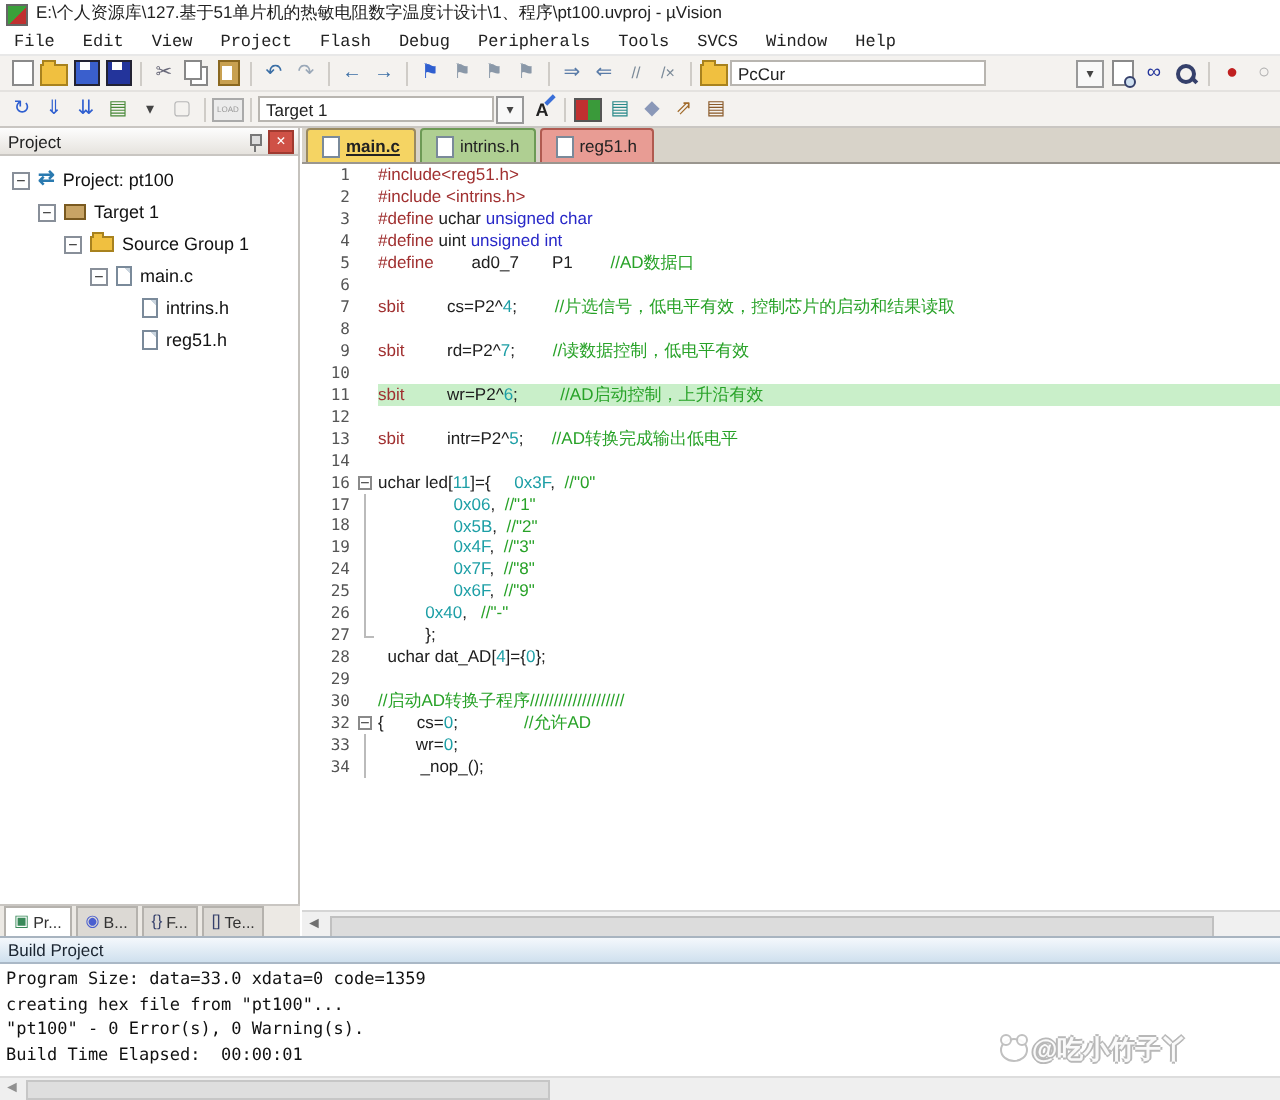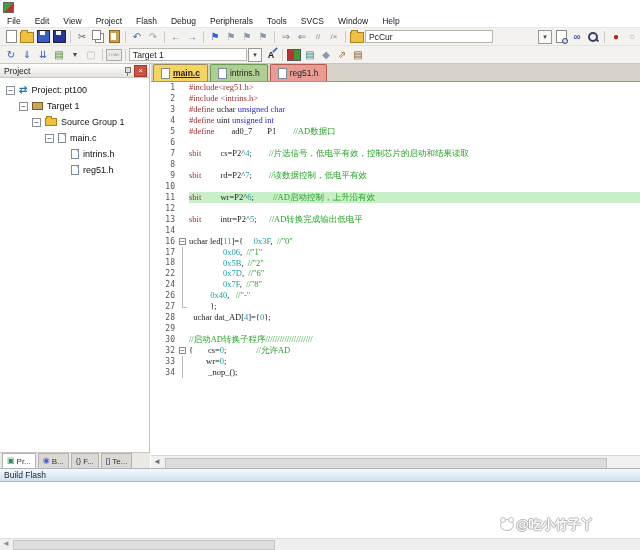--- a/index.html
+++ b/index.html
@@ -7,21 +7,21 @@
        font-family:"Liberation Sans",sans-serif;-webkit-font-smoothing:antialiased;}
   .abs{position:absolute;}
 
   
   #titlebar{left:0;top:0;width:640px;height:14px;background:#fff;display:flex;align-items:center;gap:4px;padding-left:3px;box-sizing:border-box;}
   #titlebar .ttl{font-size:8.5px;color:#222;white-space:nowrap;overflow:hidden;}
   .appic{width:9px;height:9px;background:linear-gradient(135deg,#3aa03a 55%,#c03030 55%);border:1px solid #666;flex:0 0 auto;}
 
   
   #menubar{left:0;top:14px;width:640px;height:14px;background:#fff;display:flex;align-items:center;border-bottom:1px solid #e8e8e8;box-sizing:border-box;}
-  #menubar .mitem{font-size:8.5px;color:#222;padding:0 7px;cursor:default;}
+  #menubar .mitem{font-size:8.5px;color:#222;padding:0 7px;cursor:default;font-family:Liberation Mono, monospace;}
 
   
   .tb{left:0;width:640px;height:18px;background:#f4f2ef;display:flex;align-items:center;box-sizing:border-box;padding-left:3px;}
   #tb1{top:28px;border-bottom:1px solid #e4e2df;}
   #tb2{top:46px;border-bottom:1px solid #c9c6c2;}
   .tbbtn{width:16px;height:15px;display:flex;align-items:center;justify-content:center;flex:0 0 auto;cursor:default;}
   .tbglyph{font-size:10px;line-height:10px;}
   .tbsep{width:1px;height:12px;background:#cfccc7;margin:0 3px;flex:0 0 auto;}
   .tbspace{flex:0 0 auto;}
   .tbcombo{height:13px;background:#fff;border:1px solid #b8b5b0;display:flex;align-items:center;font-size:8.5px;color:#222;padding:0 3px;box-sizing:border-box;flex:0 0 auto;}
@@ -78,21 +78,21 @@
   .etab.active .elabel{text-decoration:underline;}
   .etab.green{background:#afcf92;border-color:#6d9a55;}
   .etab.red{background:#e89c94;border-color:#b05a50;}
   #code-area{height:373px;overflow:hidden;background:#fff;position:relative;}
   .code-row{height:10.97px;display:flex;align-items:center;white-space:pre;}
   .lineno{width:24px;text-align:right;padding-right:4px;font-family:"DejaVu Sans Mono",monospace;font-size:8px;color:#555;flex:0 0 auto;}
   .foldcol{width:10px;height:100%;display:flex;align-items:center;justify-content:flex-start;flex:0 0 auto;}
   .f-box{width:7px;height:7px;border:1px solid #8a8a8a;font-size:8px;line-height:5px;text-align:center;color:#444;box-sizing:border-box;}
   .f-v{width:1px;height:100%;background:#bbb;margin-left:3px;}
   .f-end{width:4px;height:55%;border-left:1px solid #bbb;border-bottom:1px solid #bbb;margin-left:3px;align-self:flex-start;}
-  .codetext{flex:1;font-family:Liberation Serif, serif;font-size:8.5px;line-height:10.97px;white-space:pre;overflow:hidden;}
+  .codetext{flex:1;font-family:Liberation Sans, sans-serif;font-size:8.5px;line-height:10.97px;white-space:pre;overflow:hidden;}
   .code-row.hl .codetext{background:#c9efc9;}
   .s-p{color:#202020;} .s-d{color:#a03030;} .s-k{color:#2828c8;text-align:right;} .s-n{color:#1d9fa6;} .s-c{color:#28a228;}
   #hscroll{height:13px;background:#f0f0f0;border-top:1px solid #d5d5d5;position:relative;}
   #hscroll .arrow{position:absolute;left:2px;top:1px;font-size:8px;color:#707070;}
   #hscroll .thumb{position:absolute;left:14px;top:2px;width:440px;height:9px;background:#dcdcdc;border:1px solid #c0c0c0;}
 
   
   #build-panel{left:0;top:468px;width:640px;height:70px;background:#fff;}
   #build-header{height:14px;background:linear-gradient(#f4f8fc,#cfe0ee);border-top:1px solid #a8b4c0;border-bottom:1px solid #aab8c6;display:flex;align-items:center;padding-left:4px;box-sizing:border-box;}
   #build-header .btitle{font-size:8.5px;color:#1a2430;}
@@ -109,20 +109,21 @@
     text-shadow:1px 0 #b8b8b8,-1px 0 #b8b8b8,0 1px #b8b8b8,0 -1px #b8b8b8;white-space:nowrap;}
   .panda{width:12px;height:10px;border:1px solid #c0c0c0;border-radius:50%;background:rgba(255,255,255,.9);position:relative;flex:0 0 auto;}
   .panda::before,.panda::after{content:"";position:absolute;top:-3px;width:4px;height:4px;border:1px solid #c0c0c0;border-radius:50%;background:rgba(255,255,255,.9);}
   .panda::before{left:-1px;} .panda::after{right:-1px;}
 </style>
 </head>
 <body>
 
 <div id="titlebar" class="abs">
   <span class="appic"></span>
+  <span class="ttl">E:\个人资源库\127.基于51单片机的热敏电阻数字温度计设计\1、程序\pt100.uvproj - µVision</span>
 </div>
 
 <div id="menubar" class="abs">
     <span class="mitem">File</span>
     <span class="mitem">Edit</span>
     <span class="mitem">View</span>
     <span class="mitem">Project</span>
     <span class="mitem">Flash</span>
     <span class="mitem">Debug</span>
     <span class="mitem">Peripherals</span>
@@ -358,41 +359,46 @@
       <div class="code-row"><span class="lineno">8</span><span class="foldcol"></span><span class="codetext"></span></div>
       <div class="code-row"><span class="lineno">9</span><span class="foldcol"></span><span class="codetext"><span class="s-d">sbit</span><span class="s-p">         rd=P2^</span><span class="s-n">7</span><span class="s-p">;        </span><span class="s-c">//读数据控制，低电平有效</span></span></div>
       <div class="code-row"><span class="lineno">10</span><span class="foldcol"></span><span class="codetext"></span></div>
       <div class="code-row hl"><span class="lineno">11</span><span class="foldcol"></span><span class="codetext"><span class="s-d">sbit</span><span class="s-p">         wr=P2^</span><span class="s-n">6</span><span class="s-p">;         </span><span class="s-c">//AD启动控制，上升沿有效</span></span></div>
       <div class="code-row"><span class="lineno">12</span><span class="foldcol"></span><span class="codetext"></span></div>
       <div class="code-row"><span class="lineno">13</span><span class="foldcol"></span><span class="codetext"><span class="s-d">sbit</span><span class="s-p">         intr=P2^</span><span class="s-n">5</span><span class="s-p">;      </span><span class="s-c">//AD转换完成输出低电平</span></span></div>
       <div class="code-row"><span class="lineno">14</span><span class="foldcol"></span><span class="codetext"></span></div>
       <div class="code-row"><span class="lineno">16</span><span class="foldcol"><span class="f-box">−</span></span><span class="codetext"><span class="s-p">uchar led[</span><span class="s-n">11</span><span class="s-p">]={     </span><span class="s-n">0x3F</span><span class="s-p">,  </span><span class="s-c">//"0"</span></span></div>
       <div class="code-row"><span class="lineno">17</span><span class="foldcol"><span class="f-v"></span></span><span class="codetext"><span class="s-p">                </span><span class="s-n">0x06</span><span class="s-p">,  </span><span class="s-c">//"1"</span></span></div>
       <div class="code-row"><span class="lineno">18</span><span class="foldcol"><span class="f-v"></span></span><span class="codetext"><span class="s-p">                </span><span class="s-n">0x5B</span><span class="s-p">,  </span><span class="s-c">//"2"</span></span></div>
-      <div class="code-row"><span class="lineno">22</span><span class="foldcol"><span class="f-v"></span></span><span class="codetext"><span class="s-p">                </span><span class="s-n">0x7D</span><span class="s-p">,  </span><span class="s-c">//"6"</span></span></div>
+      <div class="code-row"><span class="lineno">19</span><span class="foldcol"><span class="f-v"></span></span><span class="codetext"><span class="s-p">                </span><span class="s-n">0x4F</span><span class="s-p">,  </span><span class="s-c">//"3"</span></span></div>
       <div class="code-row"><span class="lineno">24</span><span class="foldcol"><span class="f-v"></span></span><span class="codetext"><span class="s-p">                </span><span class="s-n">0x7F</span><span class="s-p">,  </span><span class="s-c">//"8"</span></span></div>
+      <div class="code-row"><span class="lineno">25</span><span class="foldcol"><span class="f-v"></span></span><span class="codetext"><span class="s-p">                </span><span class="s-n">0x6F</span><span class="s-p">,  </span><span class="s-c">//"9"</span></span></div>
       <div class="code-row"><span class="lineno">26</span><span class="foldcol"><span class="f-v"></span></span><span class="codetext"><span class="s-p">          </span><span class="s-n">0x40</span><span class="s-p">,   </span><span class="s-c">//"-"</span></span></div>
       <div class="code-row"><span class="lineno">27</span><span class="foldcol"><span class="f-end"></span></span><span class="codetext"><span class="s-p">          };</span></span></div>
       <div class="code-row"><span class="lineno">28</span><span class="foldcol"></span><span class="codetext"><span class="s-p">  uchar dat_AD[</span><span class="s-n">4</span><span class="s-p">]={</span><span class="s-n">0</span><span class="s-p">};</span></span></div>
       <div class="code-row"><span class="lineno">29</span><span class="foldcol"></span><span class="codetext"></span></div>
       <div class="code-row"><span class="lineno">30</span><span class="foldcol"></span><span class="codetext"><span class="s-c">//启动AD转换子程序////////////////////</span></span></div>
       <div class="code-row"><span class="lineno">32</span><span class="foldcol"><span class="f-box">−</span></span><span class="codetext"><span class="s-p">{       cs=</span><span class="s-n">0</span><span class="s-p">;              </span><span class="s-c">//允许AD</span></span></div>
       <div class="code-row"><span class="lineno">33</span><span class="foldcol"><span class="f-v"></span></span><span class="codetext"><span class="s-p">        wr=</span><span class="s-n">0</span><span class="s-p">;</span></span></div>
       <div class="code-row"><span class="lineno">34</span><span class="foldcol"><span class="f-v"></span></span><span class="codetext"><span class="s-p">         _nop_();</span></span></div>
     </div>
   <div id="hscroll">
     <span class="arrow">◄</span>
     <span class="thumb"></span>
   </div>
 </div>
 
 <div id="build-panel" class="abs">
   <div id="build-header">
-    <span class="btitle">Build Flash</span>
-  </div>
+    <span class="btitle">Build Project</span>
+  </div>
+  <div id="build-body">Program Size: data=33.0 xdata=0 code=1359
+creating hex file from "pt100"...
+"pt100" - 0 Error(s), 0 Warning(s).
+Build Time Elapsed:  00:00:01</div>
 </div>
 
 <div id="bottom-strip">
   <span class="arrow">◄</span>
   <span class="thumb"></span>
 </div>
 
 <div id="watermark" class="abs">
   <span class="panda"></span>
   <span class="wtext">@吃小竹子丫</span>

